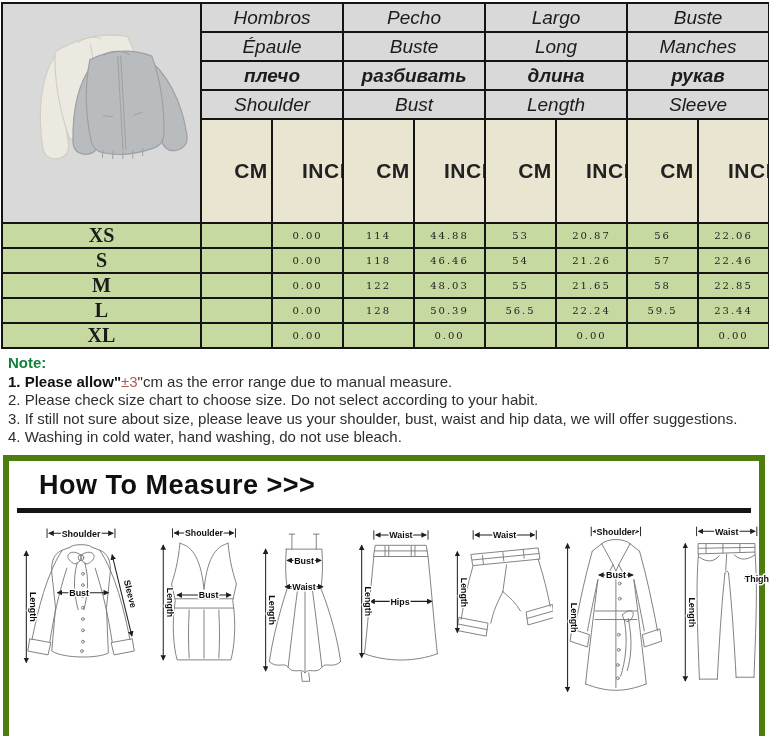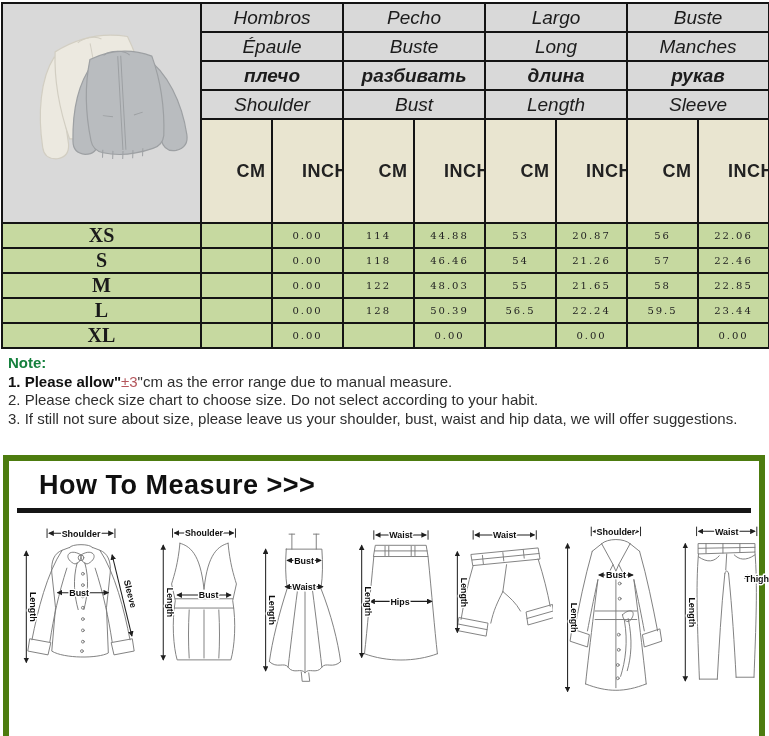--- a/index.html
+++ b/index.html
@@ -7,21 +7,21 @@
         font-family:"Liberation Sans",sans-serif;color:#1a1a1a;}
 
   
   table.size-table{border-collapse:collapse;table-layout:fixed;width:767px;margin:2px 0 0 1px;}
   table.size-table th,table.size-table td{border:2px solid #141414;padding:0;text-align:center;vertical-align:middle;overflow:hidden;}
   tr.lang-row{height:29px;font-style:italic;}
   tr.lang-row th{background:#d9d9d9;font-size:19px;font-weight:normal;color:#1c1c1c;}
   tr.lang-row.ru th{font-weight:bold;margin-left:31px;}
   th.img-cell{background:#ffffff;vertical-align:top;}
   tr.units-row{height:104px;}
-  tr.units-row th{background:#e9e5d0;font-size:18px;font-weight:bold;letter-spacing:.5px;color:#222;padding-left:29px;}
+  tr.units-row th{background:#e9e5d0;font-size:21px;font-weight:bold;letter-spacing:.5px;color:#222;padding-left:29px;}
   tr.data-row{height:25px;padding-left:39px;}
   tr.data-row td{background:#c6d9a0;}
   td.size-cell{font-family:"Liberation Serif",serif;font-weight:bold;font-size:20px;}
   td.val-cell{font-family:"DejaVu Serif",serif;font-size:10px;letter-spacing:2px;color:#222;}
 
   
   .note{margin:5px 0 0 8px;font-size:15px;line-height:18.6px;color:#2e2e2e;}
   .note .note-title{font-weight:bold;color:#15803d;}
   .note .l1 b{color:#111;}
   .note .err{font-weight:normal;}
@@ -179,20 +179,21 @@
       <td class="val-cell">0.00</td>
     </tr>
   </tbody>
     </table>
 
   <div class="note">
     <div class="note-title">Note:</div>
     <div class="l1"><b>1. Please allow"</b><span class="err" style="color:#b4555b">±3</span><span>"cm as the error range due to manual measure.</span></div>
     <div>2. Please check size chart to choose size. Do not select according to your habit.</div>
     <div>3. If still not sure about size, please leave us your shoulder, bust, waist and hip data, we will offer suggestions.</div>
+    <div>4. Washing in cold water, hand washing, do not use bleach.</div>
   </div>
 
   <div class="measure-box">
     <div class="htm-title">How To Measure &gt;&gt;&gt;</div>
     <div class="rule"></div>
 
     <div class="diagrams">
 
       <svg width="132" viewBox="0 0 140 162">
         <g class="gline">

